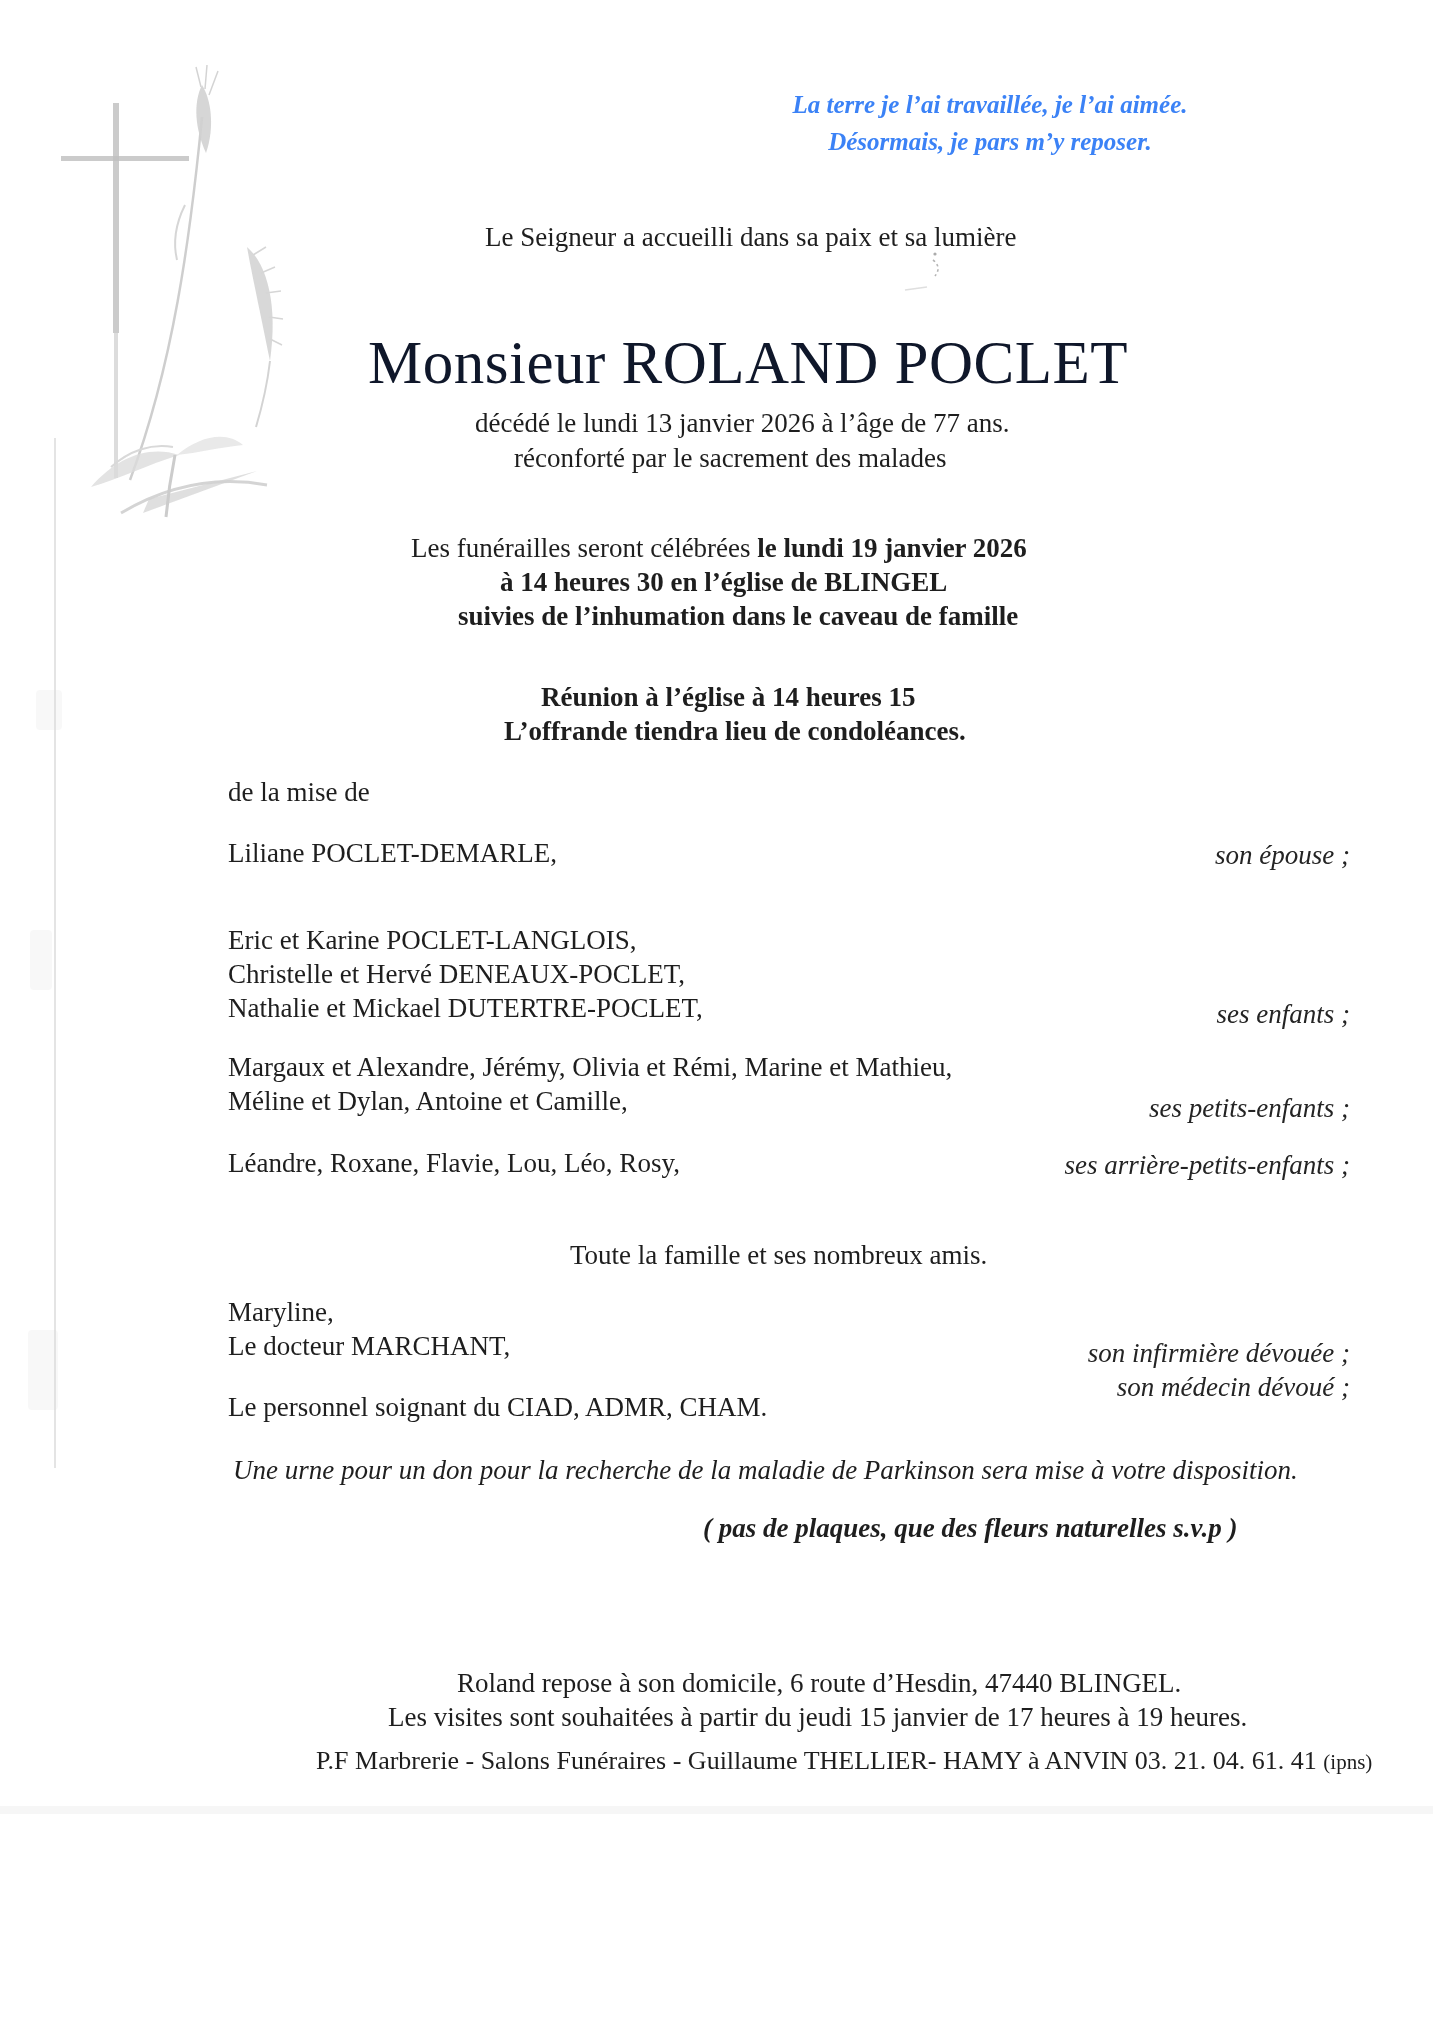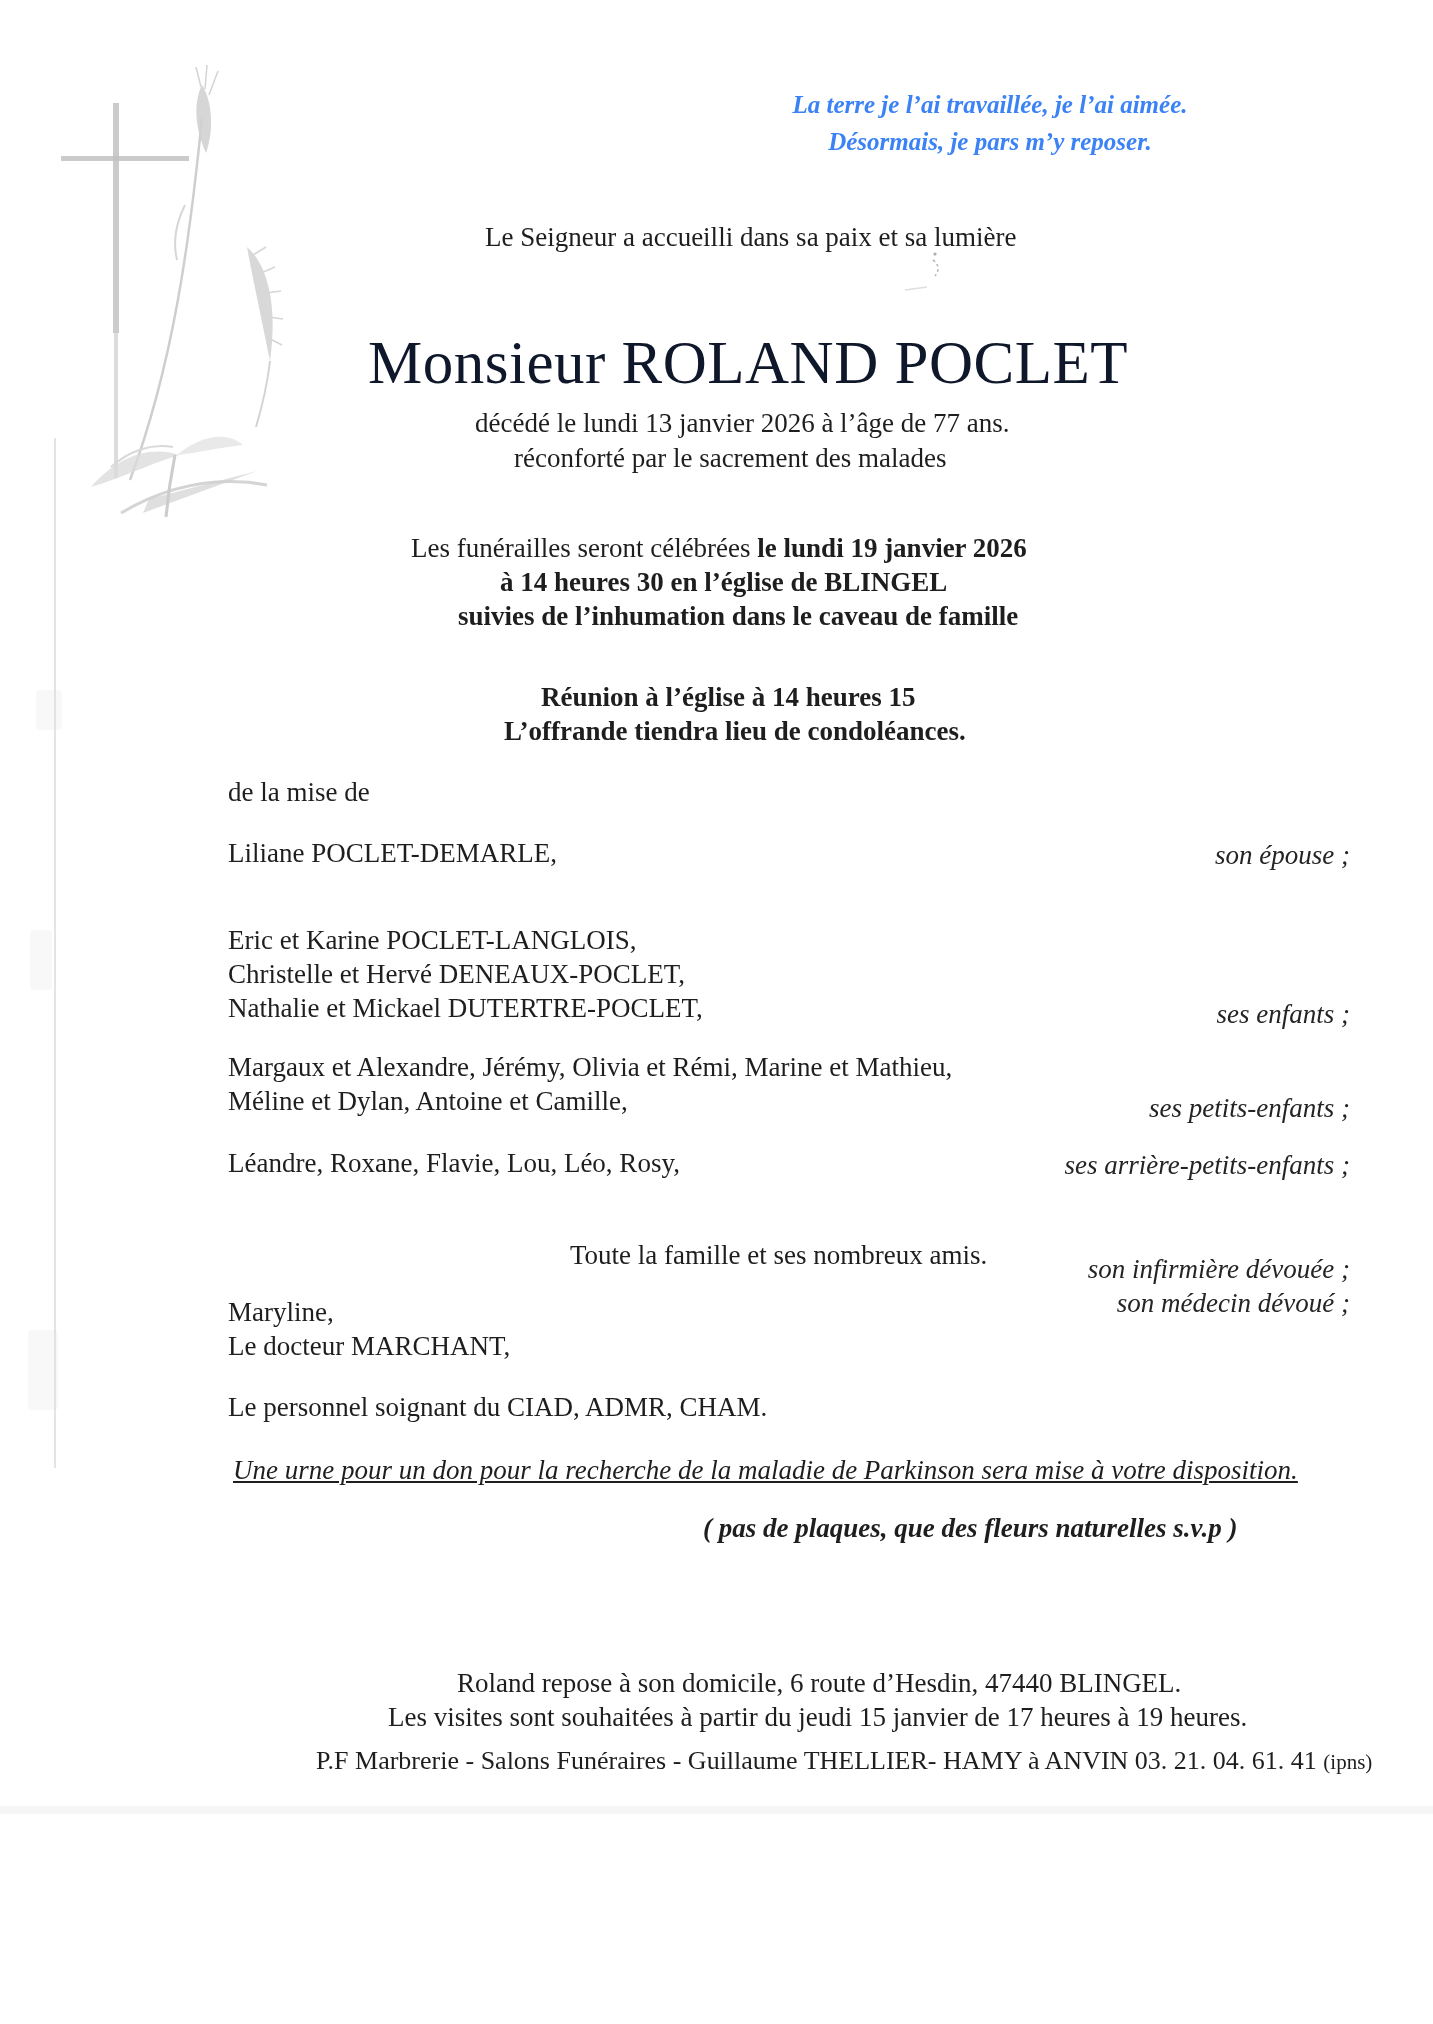--- a/index.html
+++ b/index.html
@@ -131,28 +131,28 @@
 
   <div class="abs body-text" style="left:228px; top:1146px;">Léandre, Roxane, Flavie, Lou, Léo, Rosy,</div>
   <div class="abs relation" style="right:83px; top:1150px;">ses arrière-petits-enfants ;</div>
 
   <div class="abs body-text" style="left:570px; top:1238px;">Toute la famille et ses nombreux amis.</div>
 
   <div class="abs body-text" style="left:228px; top:1295px;">
     <div>Maryline,</div>
     <div>Le docteur MARCHANT,</div>
   </div>
-  <div class="abs relation right" style="right:83px; top:1252px; line-height:34px;">
+  <div class="abs relation right" style="right:83px; top:1336px; line-height:34px;">
     <div>son infirmière dévouée ;</div>
     <div>son médecin dévoué ;</div>
   </div>
 
   <div class="abs body-text" style="left:228px; top:1390px;">Le personnel soignant du CIAD, ADMR, CHAM.</div>
 
-  <div class="abs body-text italic" style="left:233px; top:1453px;text-decoration:underline;">Une urne pour un don pour la recherche de la maladie de Parkinson sera mise à votre disposition.</div>
+  <div class="abs body-text italic" style="left:233px; top:1453px;">Une urne pour un don pour la recherche de la maladie de Parkinson sera mise à votre disposition.</div>
 
   <div class="abs body-text italic bold" style="left:703px; top:1511px;">( pas de plaques, que des fleurs naturelles s.v.p )</div>
 
 
   <div class="abs body-text" style="left:457px; top:1666px;">Roland repose à son domicile, 6 route d’Hesdin, 47440 BLINGEL.</div>
   <div class="abs body-text" style="left:388px; top:1700px;">Les visites sont souhaitées à partir du jeudi 15 janvier de 17 heures à 19 heures.</div>
 
   <div class="abs footer-line" style="left:316px; top:1746px;"><span>P.F Marbrerie - Salons Funéraires - Guillaume THELLIER- HAMY à ANVIN  03. 21. 04. 61. 41 </span><span class="footer-suffix">(ipns)</span></div>
 
 </div>

